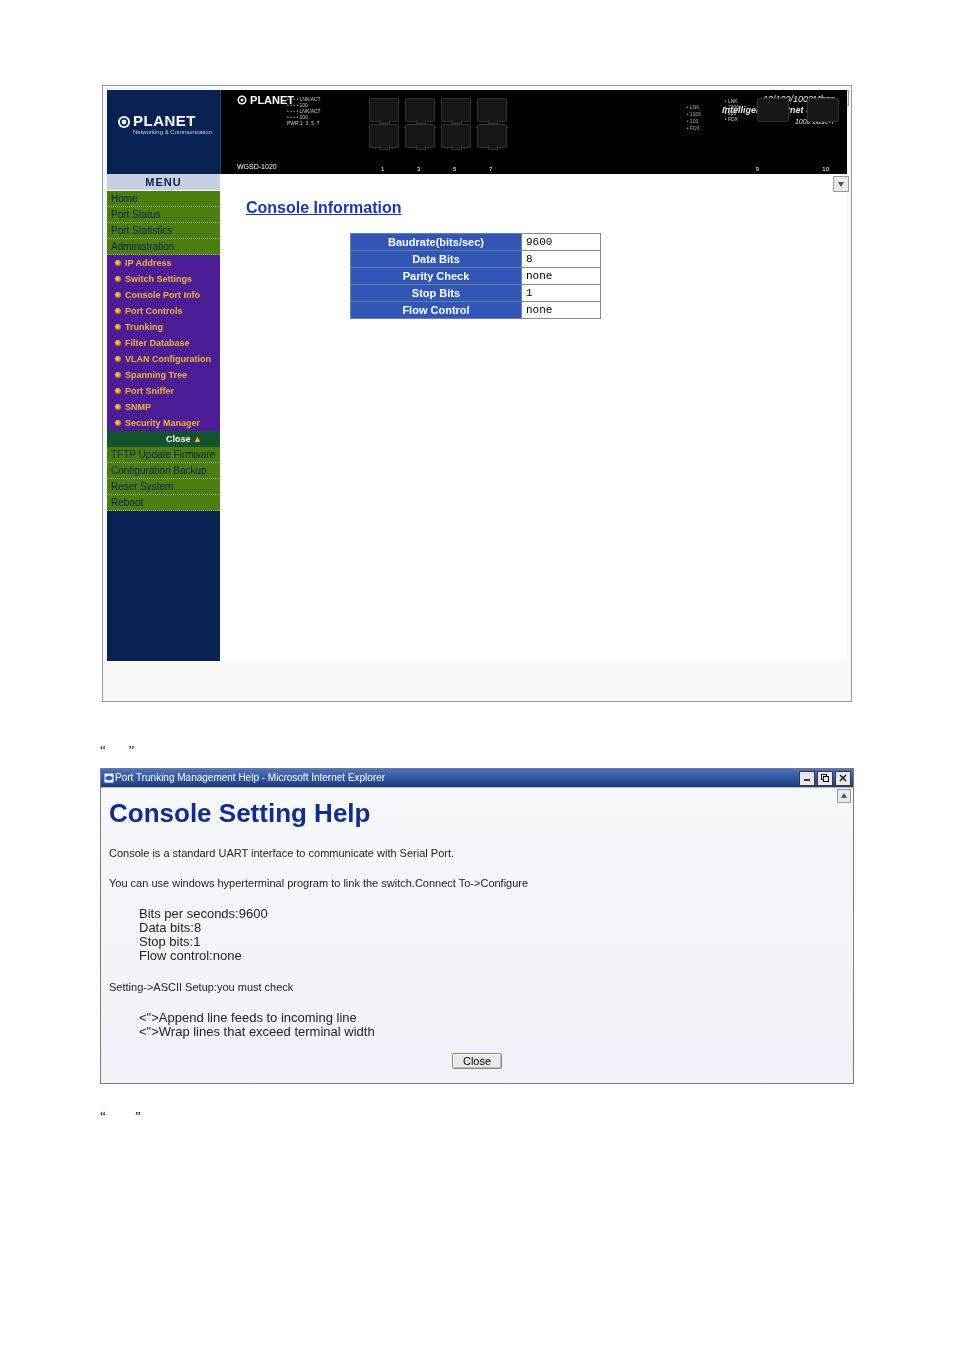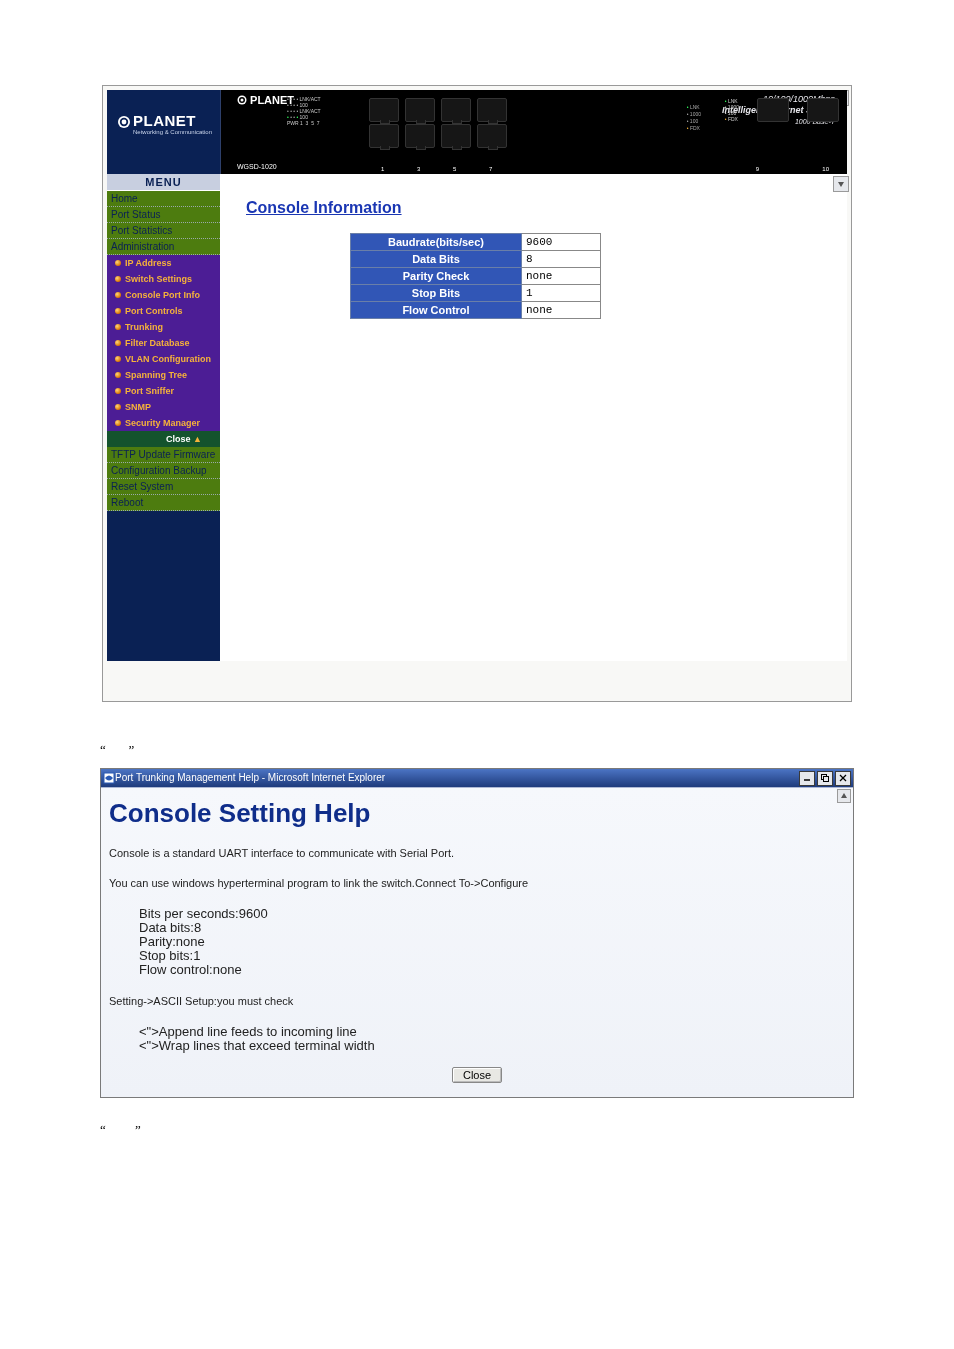--- a/index.html
+++ b/index.html
@@ -243,21 +243,20 @@
           <polygon points="4,1 7,6 1,6" fill="#555"></polygon>
         </svg>
     </div>
     <div class="hw-body">
       <h1 class="help">Console Setting Help</h1>
       <p>Console is a standard UART interface to communicate with Serial Port.</p>
       <p>You can use windows hyperterminal program to link the switch.Connect To-&gt;Configure</p>
       <div class="mono">
         <div>Bits per seconds:9600</div>
         <div>Data bits:8</div>
-        <div>Parity:none</div>
         <div>Stop bits:1</div>
         <div>Flow control:none</div>
       </div>
       <p>Setting-&gt;ASCII Setup:you must check</p>
       <div class="mono">
         <div>&lt;"&gt;Append line feeds to incoming line</div>
         <div>&lt;"&gt;Wrap lines that exceed terminal width</div>
       </div>
       <div class="center">
         <button class="win">Close</button>

